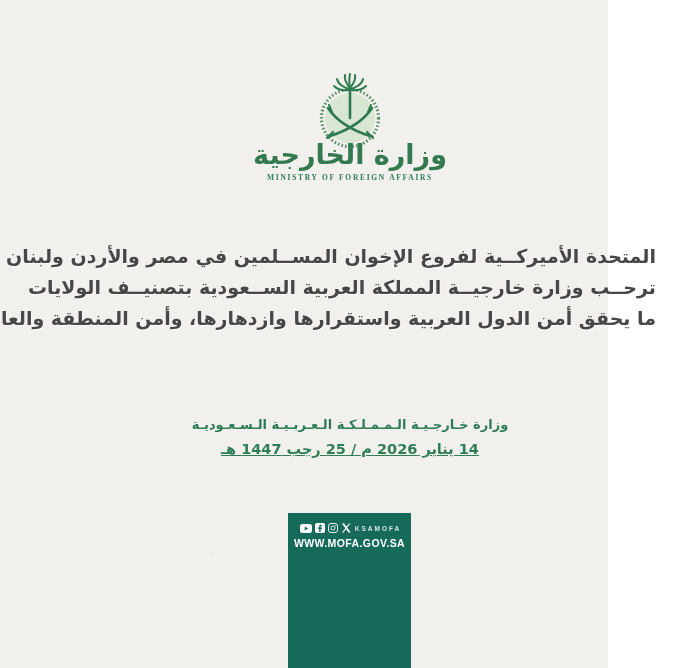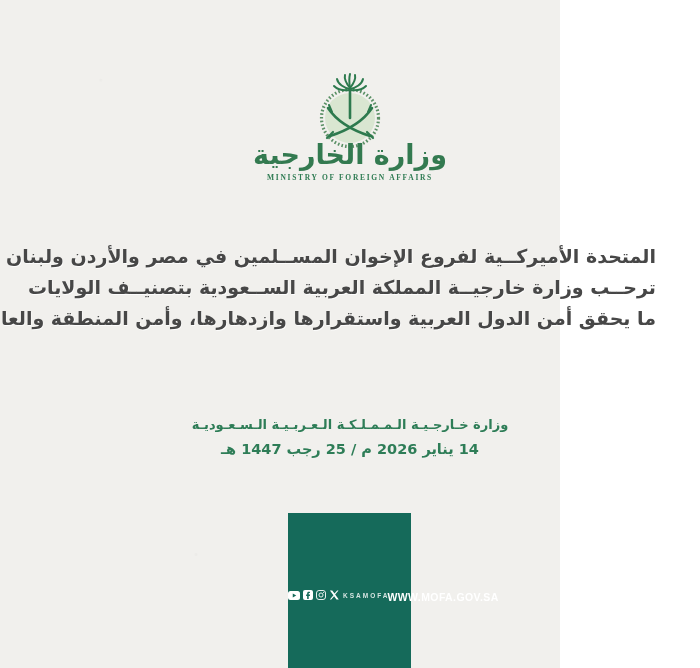--- a/index.html
+++ b/index.html
@@ -3,21 +3,21 @@
 <meta charset="utf-8">
 <style>
   * { margin:0; padding:0; box-sizing:border-box; }
   html,body { width:700px; height:668px; }
   body {
     font-family:"DejaVu Sans", sans-serif;
     overflow:hidden;
   }
   .canvas {
     position:relative;
-    width:560px; height:668px;
+    width:608px; height:668px;
     background:
       radial-gradient(circle at 18% 12%, rgba(0,0,0,0.015) 0 1px, transparent 2px),
       radial-gradient(circle at 72% 38%, rgba(0,0,0,0.02) 0 1px, transparent 2px),
       radial-gradient(circle at 35% 83%, rgba(0,0,0,0.02) 0 1px, transparent 2px),
       #f1f0ed;
     padding-left: 8px;
   }
 
   
   .logo-block {
@@ -60,28 +60,28 @@
     white-space:nowrap;
   }
 
   
   .signature-block {
     position:absolute; top:414px; left:0; width:700px;
     text-align:center; direction:rtl;
     color:#2e7d57; font-weight:bold;
   }
   .signature-org  { font-size:13px; line-height:22px; letter-spacing:0.5px; }
-  .signature-date { font-size:14.5px; line-height:26px; direction:rtl; }
+  .signature-date { font-size:14.5px; line-height:26px; direction:rtl;text-decoration:underline; }
 
   
   .footer-box {
     position:absolute; left:288px; top:513px;
     width:123px; height:155px;
     background:#156a5a;
-    display:flex; align-items:center;
+    display:flex; flex-direction:column; align-items:center;
     padding-top:9px;
   }
   .social-row {
     display:flex; align-items:center; gap:3px;
     height:12px;
   }
   .social-row svg { display:block; }
   .social-handle {
     color:rgba(255,255,255,0.82);
     font-size:6.5px; font-weight:bold;

